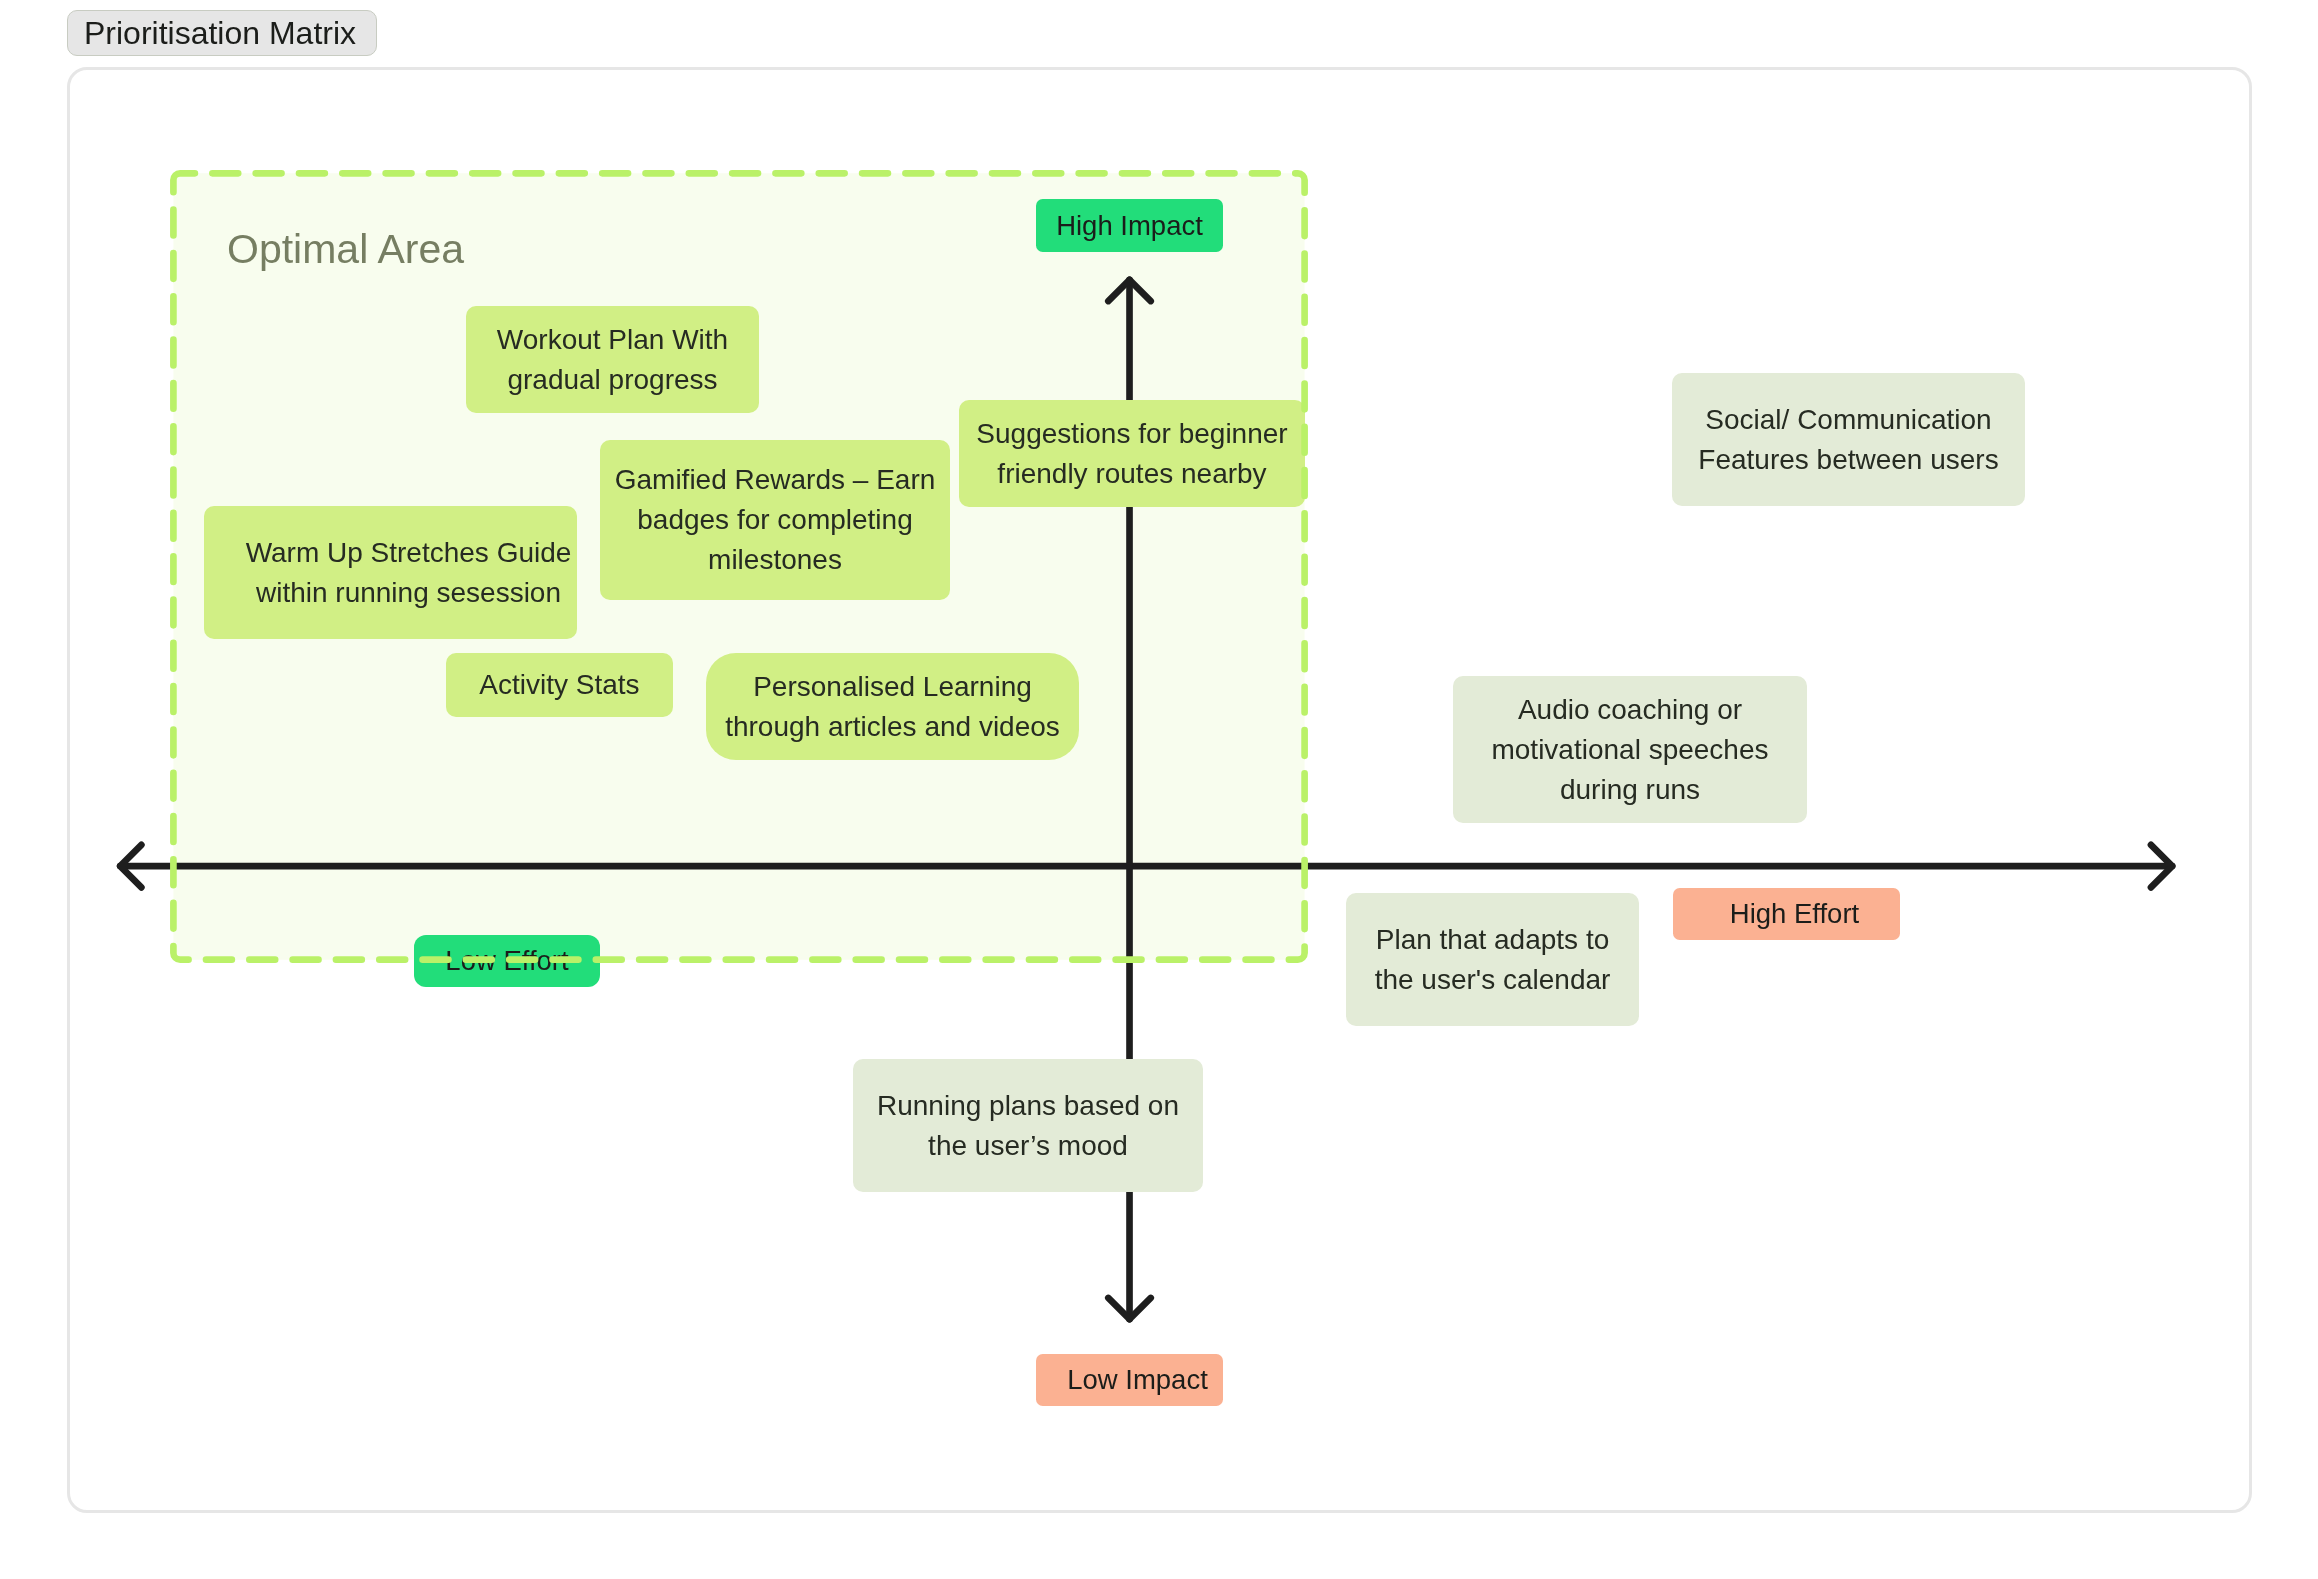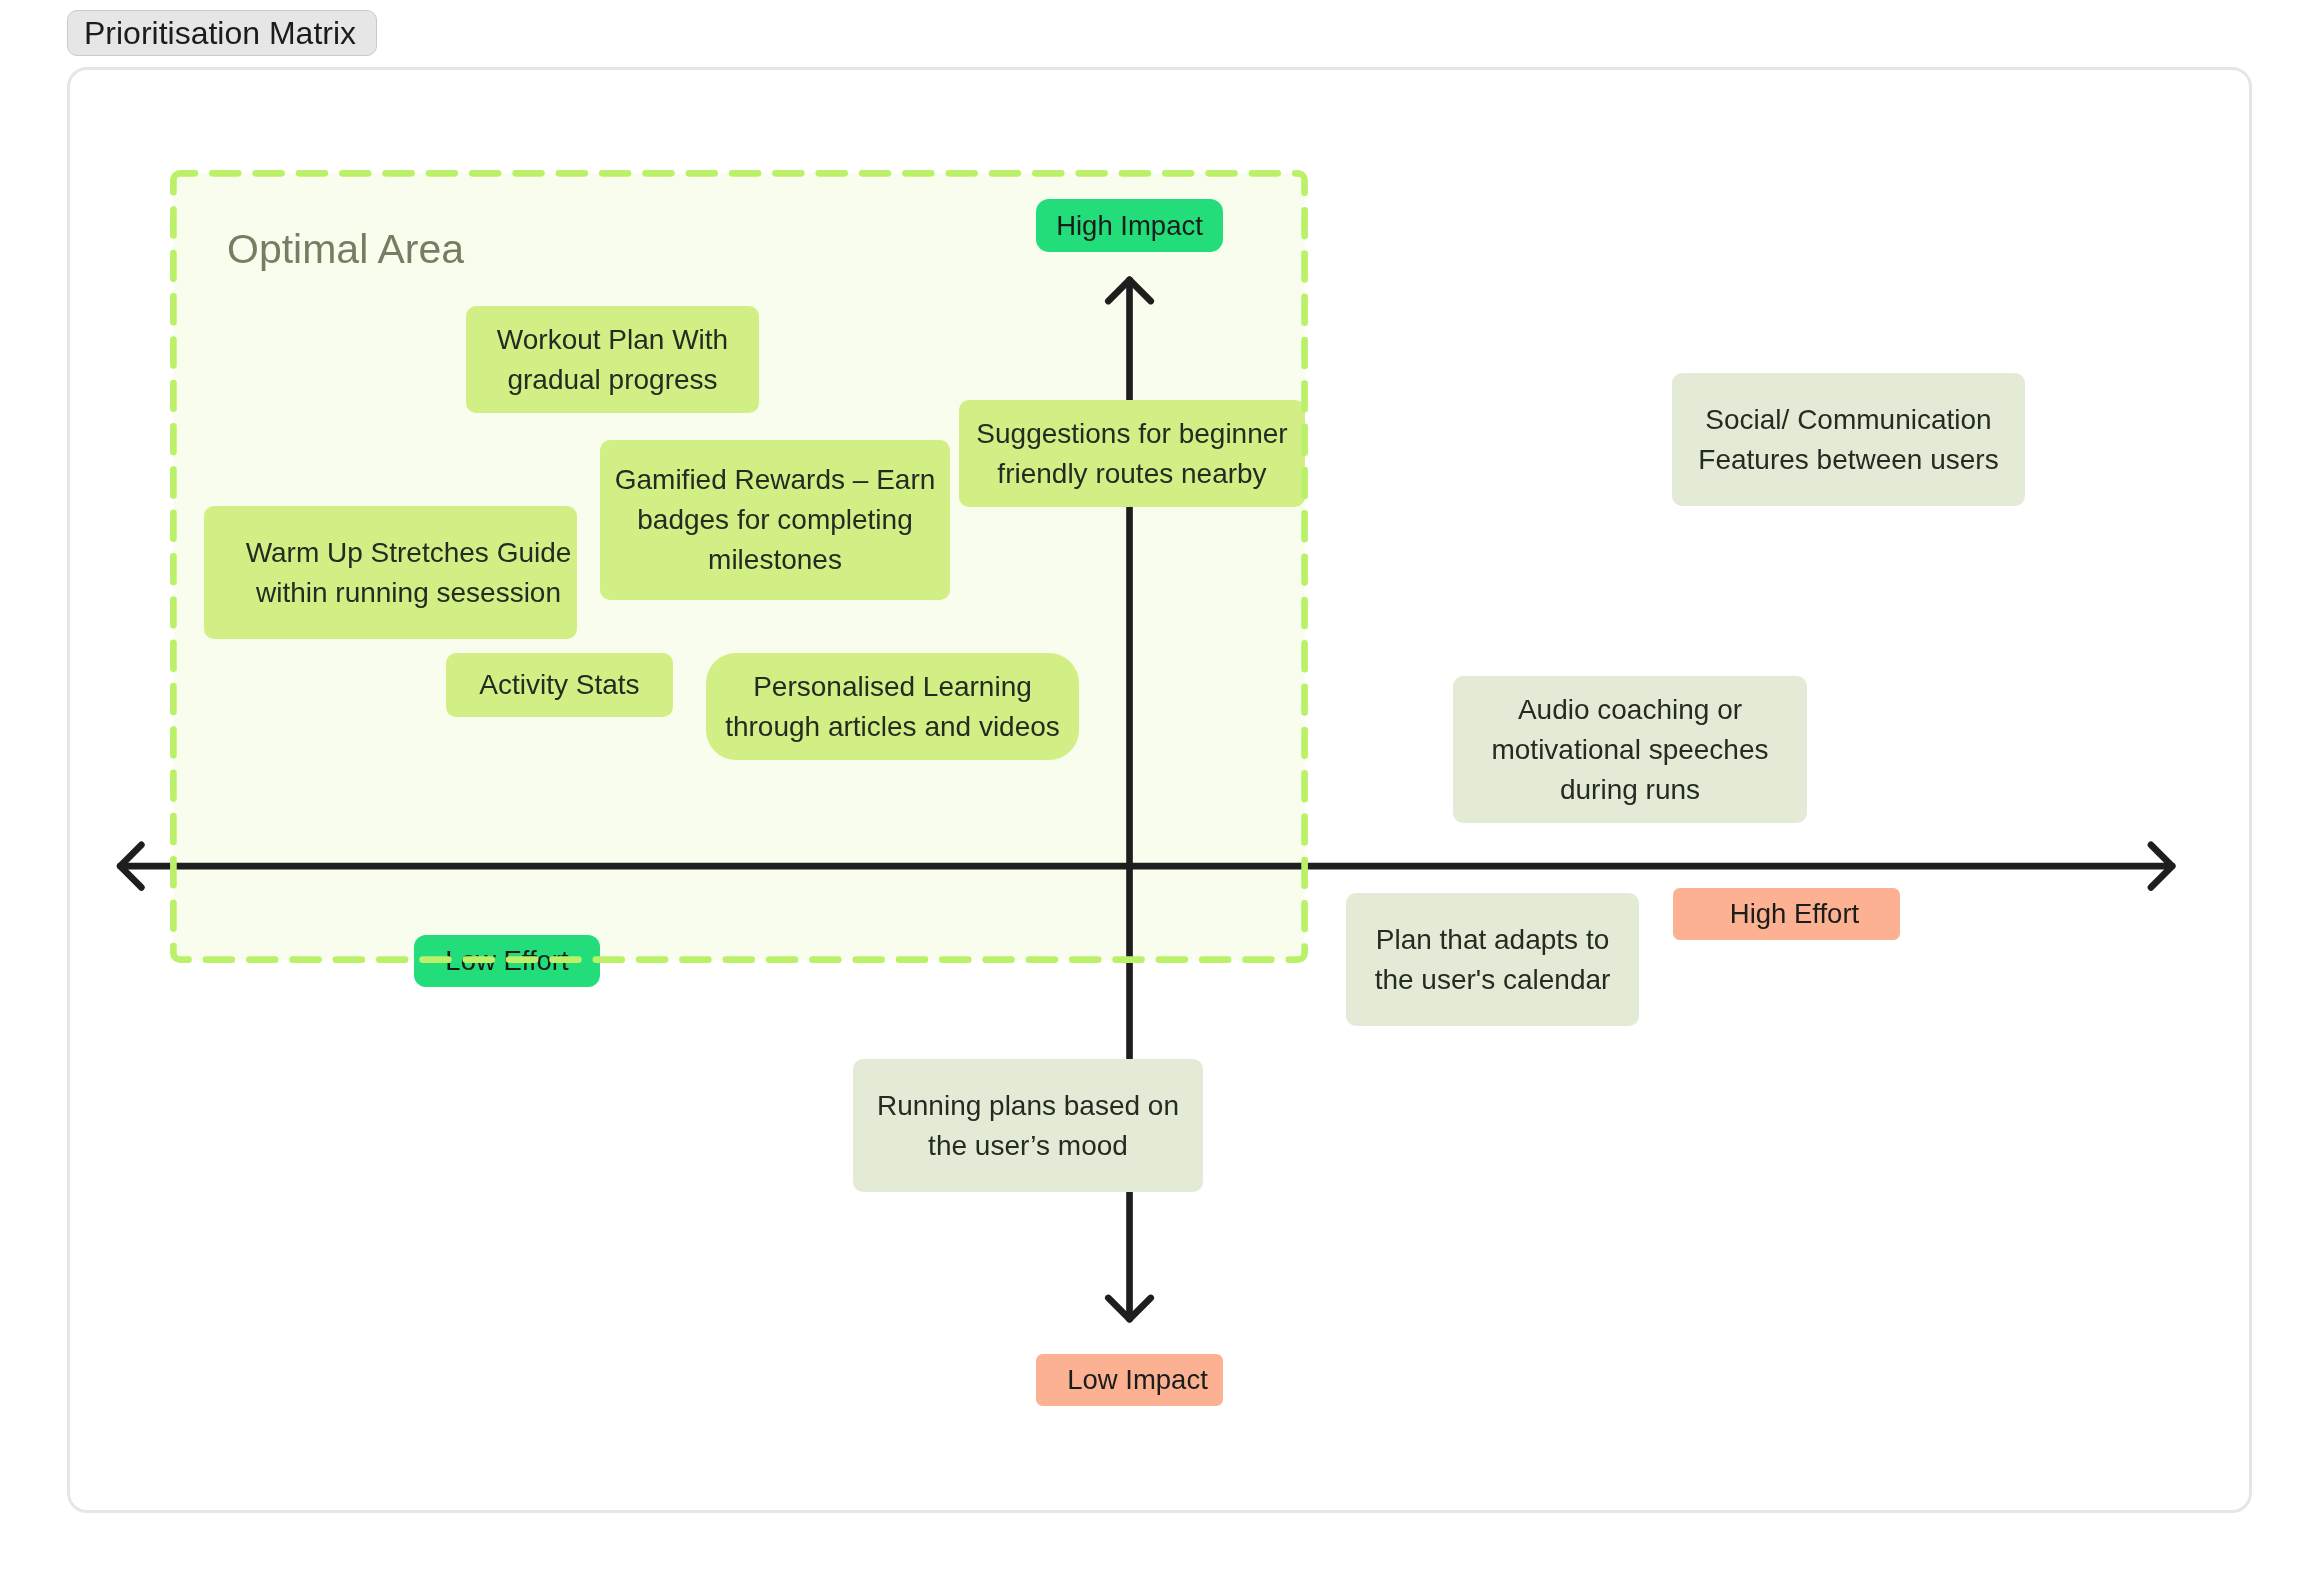--- a/index.html
+++ b/index.html
@@ -84,21 +84,21 @@
     <g stroke="#1E1E1E" stroke-width="8" fill="none" stroke-linecap="round" stroke-linejoin="round">
       <line x1="144" y1="1040" x2="2608" y2="1040"></line>
       <line x1="1356" y1="336" x2="1356" y2="1584"></line>
       <path d="M169.5 1014.5 L144 1040 L169.5 1065.5"></path>
       <path d="M2582.5 1014.5 L2608 1040 L2582.5 1065.5"></path>
       <path d="M1330.5 361.5 L1356 336 L1381.5 361.5"></path>
       <path d="M1330.5 1558.5 L1356 1584 L1381.5 1558.5"></path>
     </g>
   </svg>
 
-  <div class="badge green" style="left:1036px;top:199px;width:187px;height:53px;border-radius:13px;">
+  <div class="badge green" style="left:1036px;top:199px;width:187px;height:53px;">
       <span>High Impact</span>
     </div>
   <div class="badge orange" style="left:1036px;top:1354px;width:187px;height:52px;">
       <span>Low Impact</span>
     </div>
   <div class="badge green" style="left:414px;top:935px;width:186px;height:52px;border-radius:12px;">
       <span>Low Effort</span>
     </div>
   <div class="badge orange" style="left:1673px;top:888px;width:227px;height:52px;">
       <span>High Effort</span>

